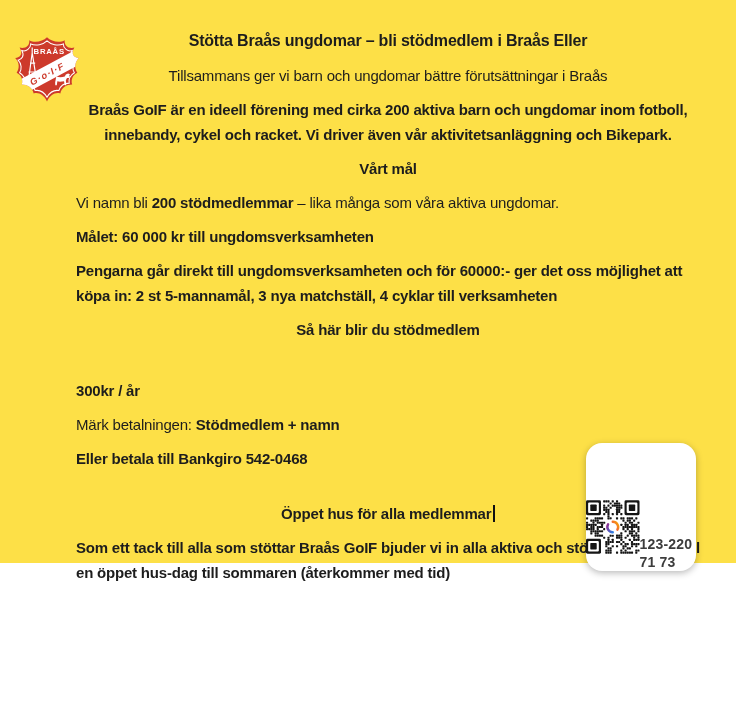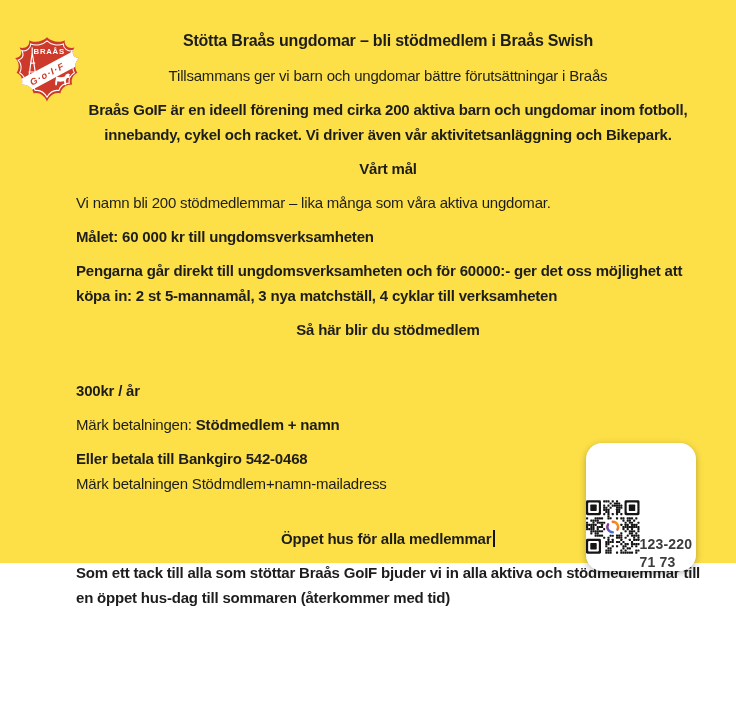--- a/index.html
+++ b/index.html
@@ -47,37 +47,36 @@
       <g clip-path="url(#shieldClip)">
         <rect x="-20" y="42" width="140" height="20" fill="#ffffff" transform="rotate(-28 50 52)"></rect>
       </g>
       <text x="53" y="25" text-anchor="middle" font-size="10.5" font-weight="bold" fill="#ffffff" letter-spacing="1">BRAÅS</text>
       <text x="50" y="57" text-anchor="middle" font-size="12.5" font-weight="bold" font-style="italic" fill="#cd3a2b" letter-spacing="1.5" transform="rotate(-28 50 52)">G·o·I·F</text>
       <path fill="#ffffff" d="M61 64 l1.5 -8 c3.5 1.2 8 1.2 11.5 0 l1.5 -2.5 3 -1.5 2.5 1 -1 2 0.8 1.2 -1.3 1.8 -2.5 0.2 -1.5 2.8 0.5 7 -2 0 -1 -5.5 -5.5 0.8 -3.5 -0.8 -0.8 5.5 -2 0 z"></path>
     </svg>
   </div>
 
   <div class="content">
-    <p class="center title">Stötta Braås ungdomar – bli stödmedlem i Braås Swish</p>
+    <p class="center title">Stötta Braås ungdomar – bli stödmedlem i Braås Eller</p>
     <p class="center" style="margin-top:10px;">Tillsammans ger vi barn och ungdomar bättre förutsättningar i Braås</p>
     <p class="center pre">Braås GoIF är en ideell förening med cirka 200 aktiva barn och ungdomar inom fotboll,
 innebandy, cykel och racket. Vi driver även vår aktivitetsanläggning och Bikepark.</p>
     <p class="center b">Vårt mål</p>
-    <p><span>Vi namn bli </span><span style="font-weight: 400;">200 stödmedlemmar</span><span> – lika många som våra aktiva ungdomar.</span></p>
+    <p><span>Vi namn bli </span><span style="font-weight: 700;">200 stödmedlemmar</span><span> – lika många som våra aktiva ungdomar.</span></p>
     <p class="b">Målet: 60 000 kr till ungdomsverksamheten</p>
     <p class="pre">Pengarna går direkt till ungdomsverksamheten och för 60000:- ger det oss möjlighet att
 köpa in: 2 st 5-mannamål, 3 nya matchställ, 4 cyklar till verksamheten</p>
     <p class="center b">Så här blir du stödmedlem</p>
     <div class="spacer"></div>
     <p class="b">300kr / år</p>
     <p><span>Märk betalningen: </span><span style="font-weight: 700;">Stödmedlem + namn</span></p>
     <p class="tight">
       </p>
       <div class="b">Eller betala till Bankgiro 542-0468</div>
-      <div>Märk betalningen Stödmdlem+namn-mailadress</div>
     <p></p>
     <p class="center b openh"><span>Öppet hus för alla medlemmar</span><span class="caret"></span></p>
     <p class="pre">Som ett tack till alla som stöttar Braås GoIF bjuder vi in alla aktiva och stödmedlemmar till
 en öppet hus-dag till sommaren (återkommer med tid)</p>
   </div>
 
   <div class="qr-card">
     <svg id="qr-svg" width="88" height="88" viewBox="0 0 87.5 87.5">
         <rect x="28" y="0" width="3.5" height="3.5" fill="#151515" rx="0.7"></rect>
         <rect x="31.5" y="0" width="3.5" height="3.5" fill="#151515" rx="0.7"></rect>

